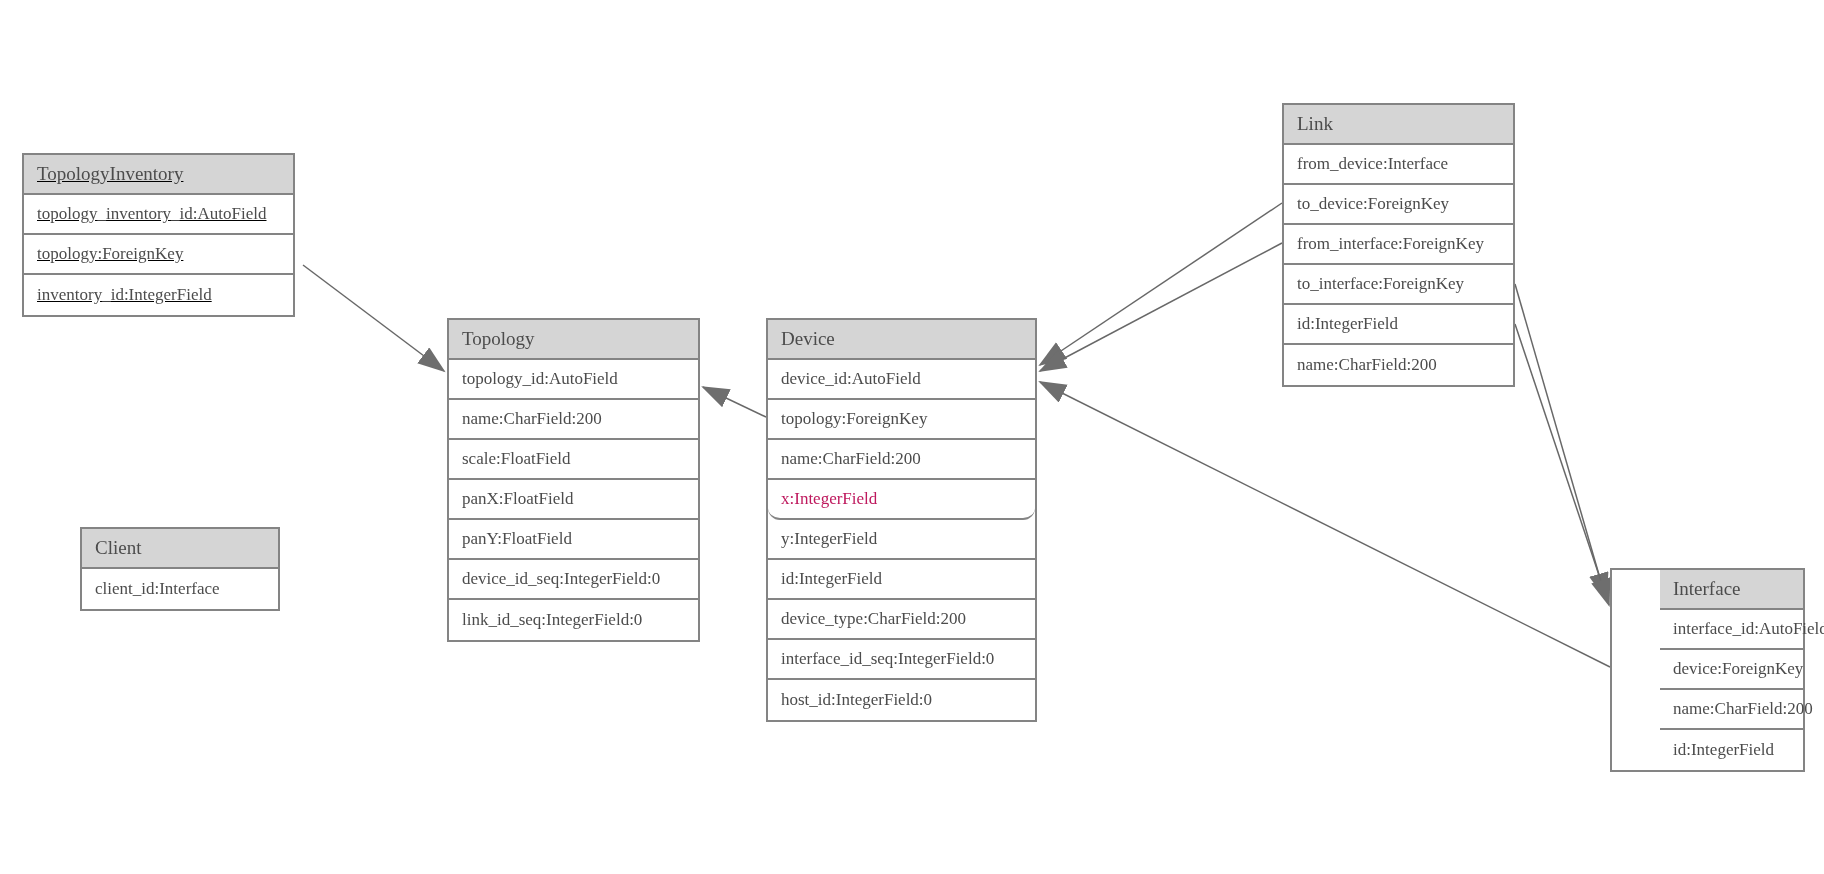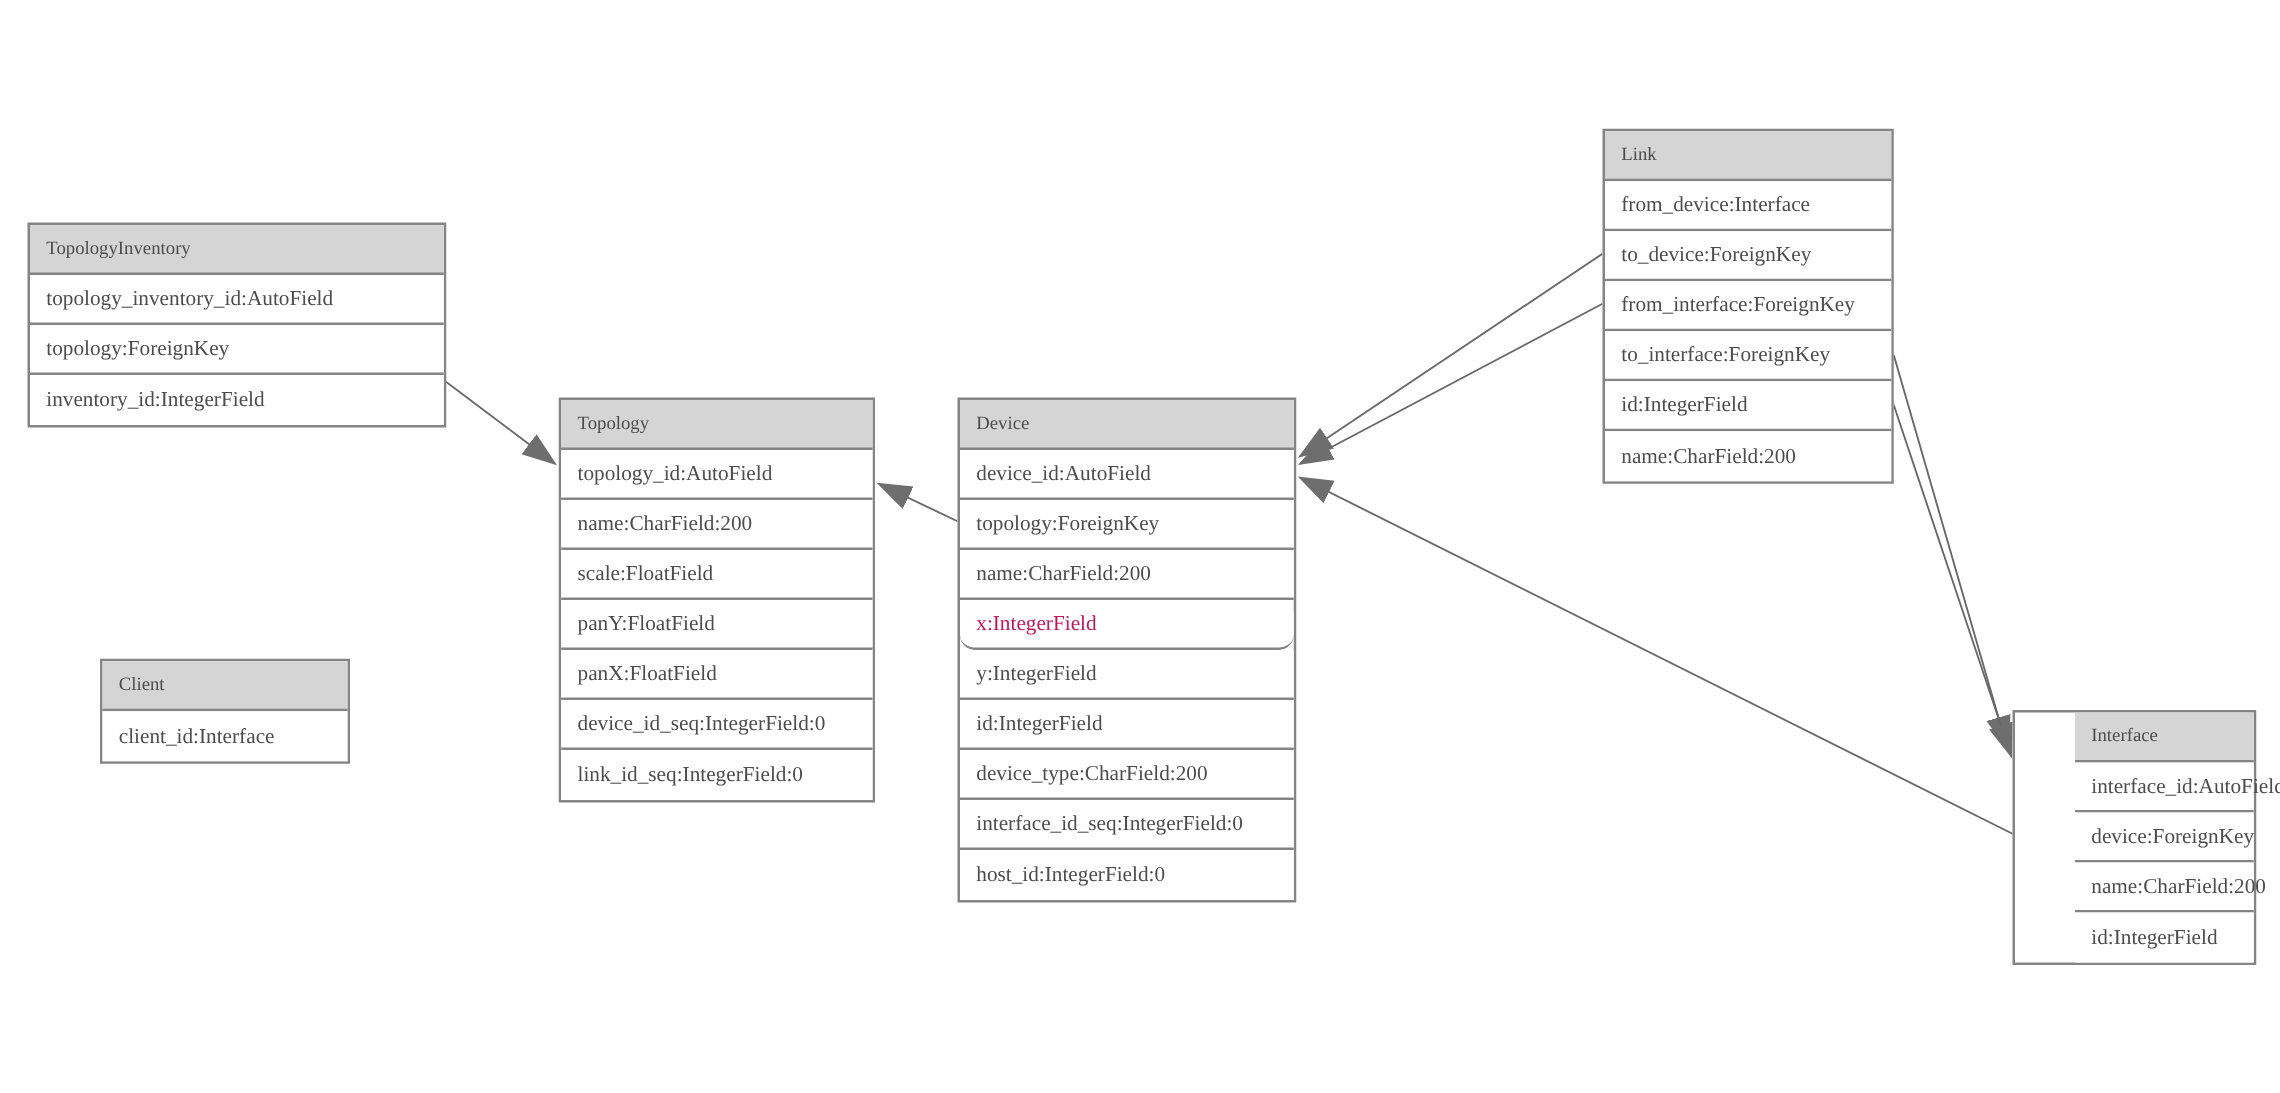--- a/index.html
+++ b/index.html
@@ -30,21 +30,21 @@
     background: #ffffff;
   }
   .entity-header {
     box-sizing: border-box;
     height: 40px;
     display: flex;
     align-items: center;
     padding-left: 13px;
     background: #d5d5d5;
     border-bottom: 2px solid #848484;
-    font-size: 15px;
+    font-size: 19px;
     color: #4c4c4c;
     white-space: nowrap;
   }
   .entity-row {
     box-sizing: border-box;
     height: 40px;
     display: flex;
     align-items: center;
     padding-left: 13px;
     border-bottom: 2px solid #848484;
@@ -71,33 +71,33 @@
         <line x1="303" y1="265" x2="444" y2="371" stroke="#686868" stroke-width="1.5" marker-end="url(#arrowhead)"></line>
         <line x1="766" y1="417" x2="703" y2="387" stroke="#686868" stroke-width="1.5" marker-end="url(#arrowhead)"></line>
         <line x1="1282" y1="203" x2="1040" y2="365" stroke="#686868" stroke-width="1.5" marker-end="url(#arrowhead)"></line>
         <line x1="1282" y1="243" x2="1040" y2="371" stroke="#686868" stroke-width="1.5" marker-end="url(#arrowhead)"></line>
         <line x1="1610" y1="667" x2="1040" y2="382" stroke="#686868" stroke-width="1.5" marker-end="url(#arrowhead)"></line>
         <line x1="1515" y1="284" x2="1606" y2="599" stroke="#686868" stroke-width="1.5" marker-end="url(#arrowhead)"></line>
         <line x1="1515" y1="324" x2="1609" y2="605" stroke="#686868" stroke-width="1.5" marker-end="url(#arrowhead)"></line>
       </g>
   </svg>
   <div id="entities">
-      <div class="entity" style="left: 22px; top: 178px; width: 335px; border-color: rgb(132, 132, 132);">
+      <div class="entity" style="left: 22px; top: 153px; width: 273px; border-color: rgb(132, 132, 132); text-decoration: underline;">
         <div class="entity-header" style="background: rgb(213, 213, 213); color: rgb(76, 76, 76); border-bottom-color: rgb(132, 132, 132);">TopologyInventory</div>
         <div class="entity-row" style="color: rgb(76, 76, 76); border-bottom-color: rgb(132, 132, 132);">topology_inventory_id:AutoField</div>
         <div class="entity-row" style="color: rgb(76, 76, 76); border-bottom-color: rgb(132, 132, 132);">topology:ForeignKey</div>
         <div class="entity-row" style="color: rgb(76, 76, 76); border-bottom-color: rgb(132, 132, 132);">inventory_id:IntegerField</div>
       </div>
       <div class="entity" style="left: 447px; top: 318px; width: 253px; border-color: rgb(132, 132, 132);">
         <div class="entity-header" style="background: rgb(213, 213, 213); color: rgb(76, 76, 76); border-bottom-color: rgb(132, 132, 132);">Topology</div>
         <div class="entity-row" style="color: rgb(76, 76, 76); border-bottom-color: rgb(132, 132, 132);">topology_id:AutoField</div>
         <div class="entity-row" style="color: rgb(76, 76, 76); border-bottom-color: rgb(132, 132, 132);">name:CharField:200</div>
         <div class="entity-row" style="color: rgb(76, 76, 76); border-bottom-color: rgb(132, 132, 132);">scale:FloatField</div>
+        <div class="entity-row" style="color: rgb(76, 76, 76); border-bottom-color: rgb(132, 132, 132);">panX:FloatField</div>
         <div class="entity-row" style="color: rgb(76, 76, 76); border-bottom-color: rgb(132, 132, 132);">panY:FloatField</div>
-        <div class="entity-row" style="color: rgb(76, 76, 76); border-bottom-color: rgb(132, 132, 132);">panX:FloatField</div>
         <div class="entity-row" style="color: rgb(76, 76, 76); border-bottom-color: rgb(132, 132, 132);">device_id_seq:IntegerField:0</div>
         <div class="entity-row" style="color: rgb(76, 76, 76); border-bottom-color: rgb(132, 132, 132);">link_id_seq:IntegerField:0</div>
       </div>
       <div class="entity" style="left: 80px; top: 527px; width: 200px; border-color: rgb(132, 132, 132);">
         <div class="entity-header" style="background: rgb(213, 213, 213); color: rgb(76, 76, 76); border-bottom-color: rgb(132, 132, 132);">Client</div>
         <div class="entity-row" style="color: rgb(76, 76, 76); border-bottom-color: rgb(132, 132, 132);">client_id:Interface</div>
       </div>
       <div class="entity" style="left: 766px; top: 318px; width: 271px; border-color: rgb(132, 132, 132);">
         <div class="entity-header" style="background: rgb(213, 213, 213); color: rgb(76, 76, 76); border-bottom-color: rgb(132, 132, 132);">Device</div>
         <div class="entity-row" style="color: rgb(76, 76, 76); border-bottom-color: rgb(132, 132, 132);">device_id:AutoField</div>

